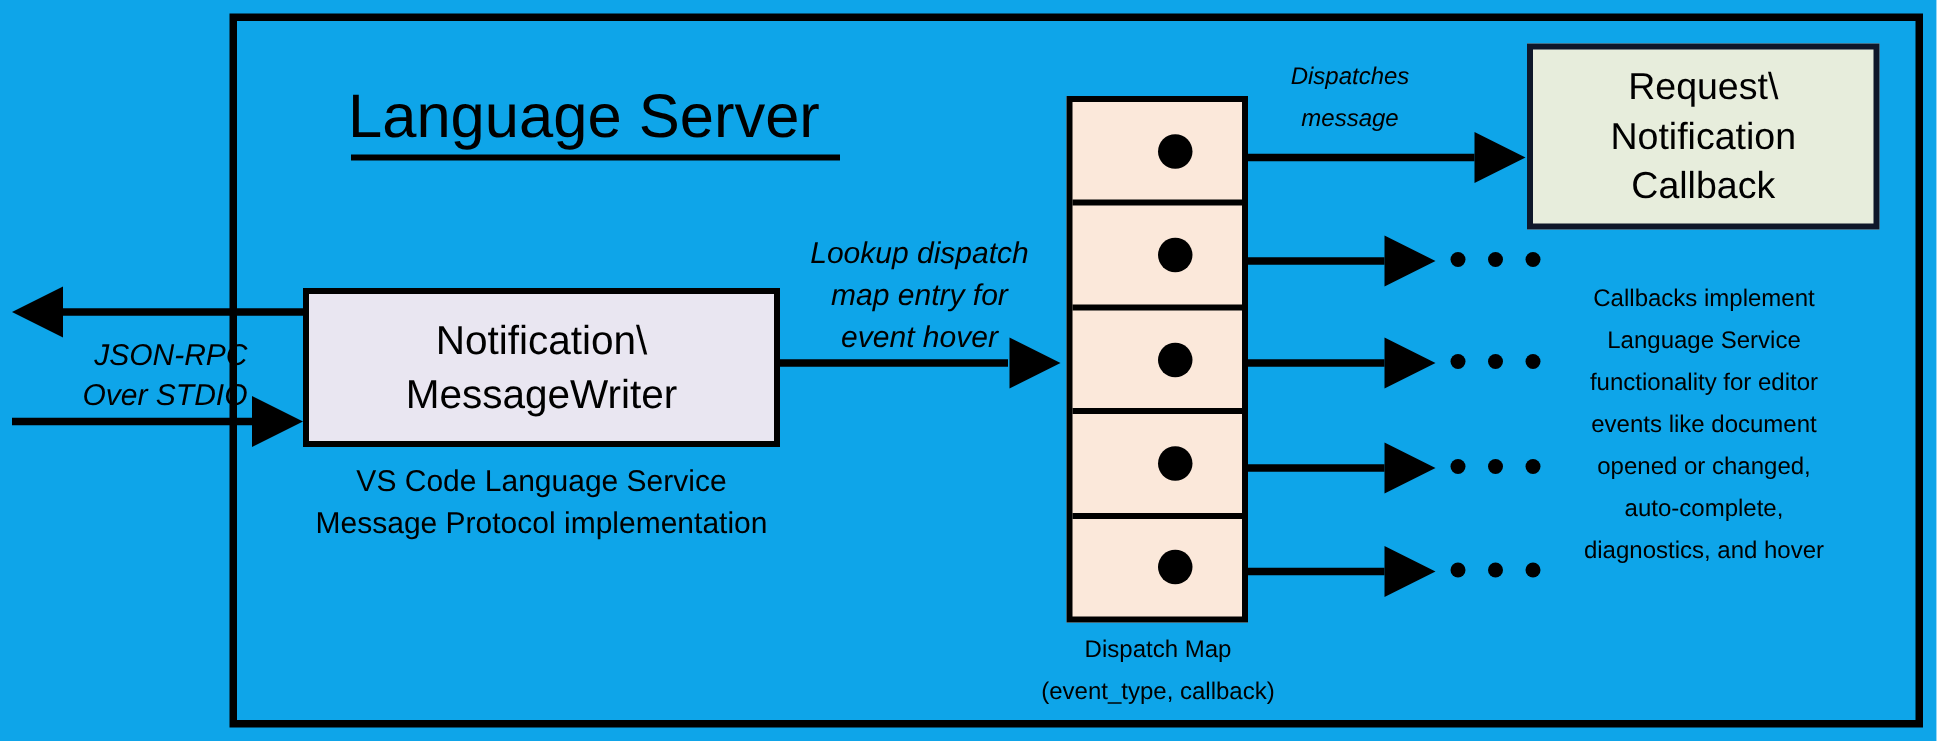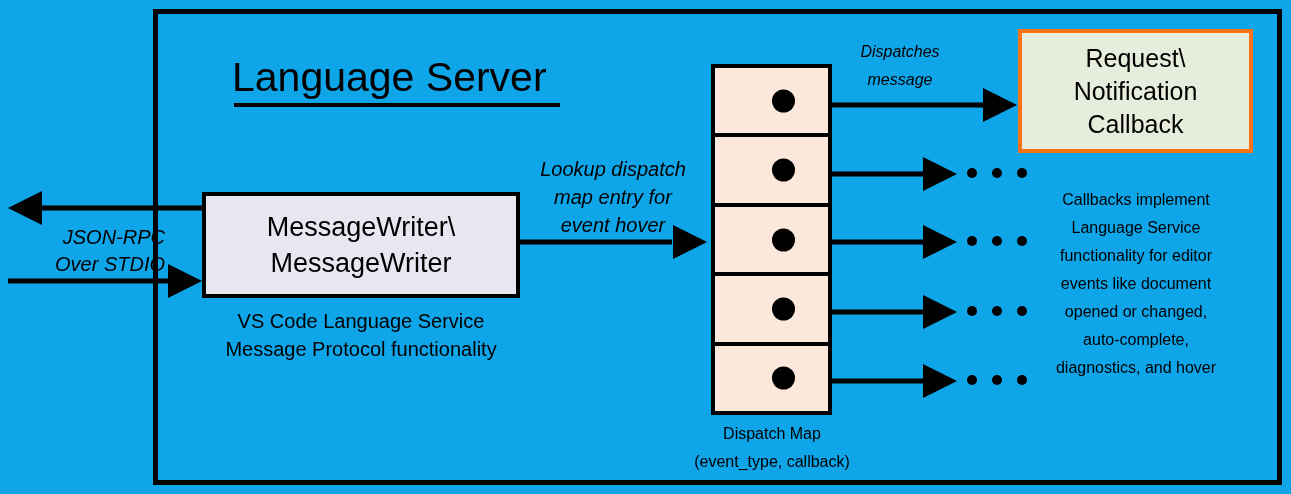--- a/index.html
+++ b/index.html
@@ -157,21 +157,21 @@
   }
 
   
   #callback-box {
     position: absolute;
     left: 1018px;
     top: 29px;
     width: 235px;
     height: 124px;
     background: #E7EDDC;
-    border: 4px solid #f97316;
+    border: 4px solid #0f172a;
     box-sizing: border-box;
     display: flex;
     flex-direction: column;
     align-items: center;
     justify-content: center;
   }
   #callback-box .line {
     font-size: 25px;
     line-height: 33px;
     white-space: nowrap;
@@ -250,26 +250,26 @@
       <polygon points="957,381 923,364 923,398" stroke="none"></polygon>
     </g>
   </svg>
 
   <div id="jsonrpc-label">
     <div>JSON-RPC</div>
     <div>Over STDIO</div>
   </div>
 
   <div id="mrw-box">
-    <div class="line">MessageWriter\</div>
+    <div class="line">Notification\</div>
     <div class="line">MessageWriter</div>
   </div>
   <div id="mrw-caption">
     <div>VS Code Language Service</div>
-    <div>Message Protocol functionality</div>
+    <div>Message Protocol implementation</div>
   </div>
 
   <div id="lookup-label">
     <div>Lookup dispatch</div>
     <div>map entry for</div>
     <div>event hover</div>
   </div>
 
   <div id="dispatches-label">
     <div>Dispatches</div>

